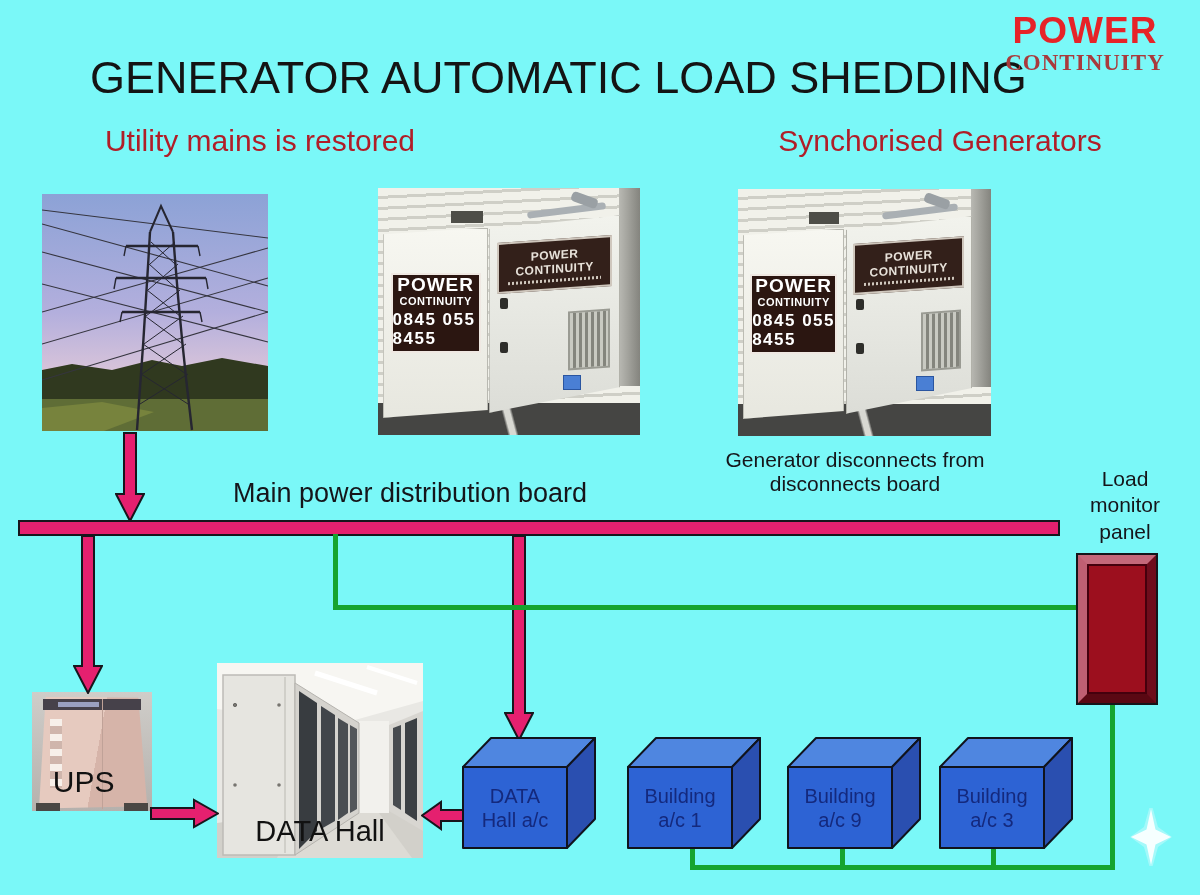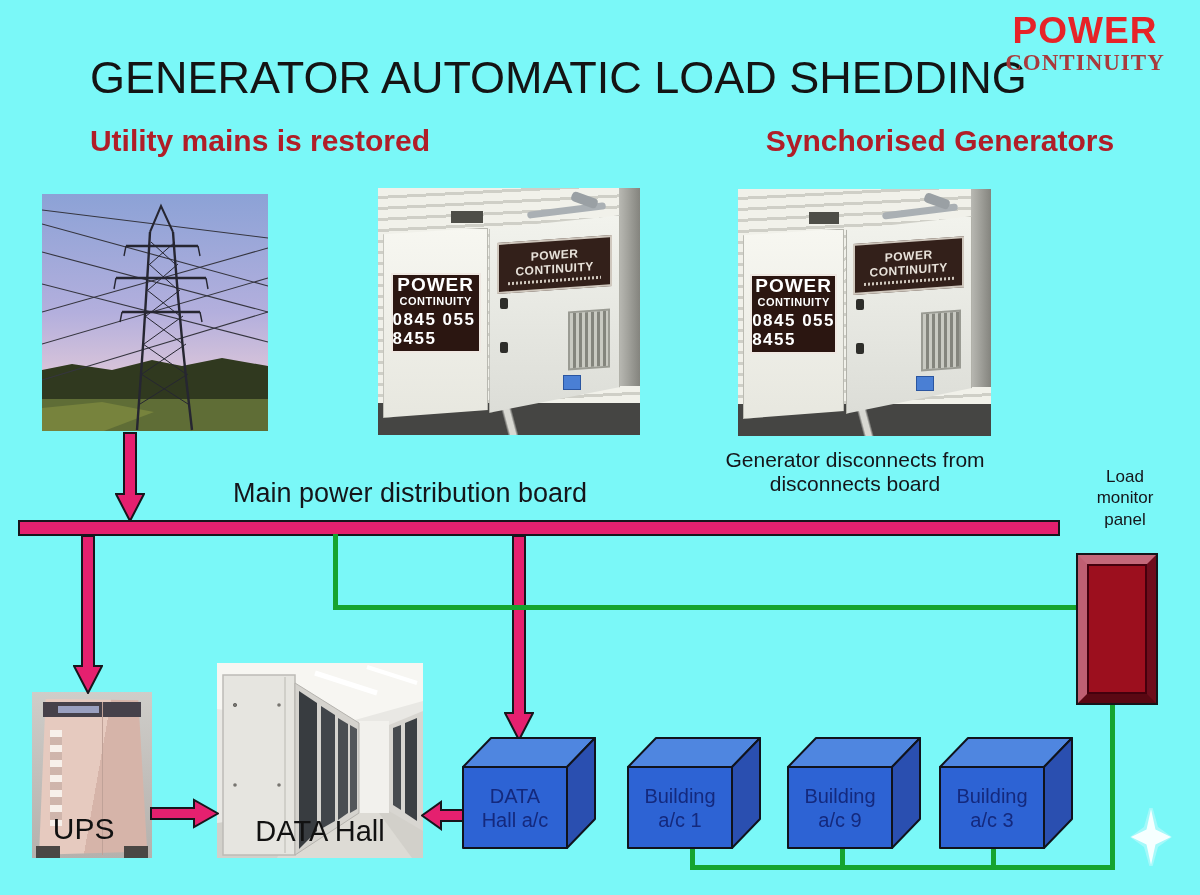--- a/index.html
+++ b/index.html
@@ -10,29 +10,29 @@
   }
   .abs{position:absolute;}
 
   
   .title{left:90px;top:52px;width:840px;text-align:left;
     font-size:45px;color:#141414;letter-spacing:0px;white-space:nowrap;}
   .logo{left:995px;top:12px;width:180px;text-align:center;line-height:1.05;}
   .logo-power{font-size:37px;font-weight:900;color:#e62328;letter-spacing:1px;}
   .logo-cont{font-size:23px;font-weight:bold;color:#a93a3c;
     font-family:"Liberation Serif", serif;letter-spacing:1px;}
-  .subhead{font-size:30px;font-weight:bold;color:#b01e28;white-space:nowrap;}
+  .subhead{font-size:30px;font-weight:normal;color:#b01e28;white-space:nowrap;}
   .subhead.left{left:55px;top:124px;width:410px;text-align:center;}
   .subhead.right{left:733px;top:124px;width:414px;text-align:center;}
 
   
   .lbl{color:#15151a;text-align:center;}
   .lbl-mainboard{left:210px;top:478px;width:400px;font-size:27px;white-space:nowrap;}
   .lbl-disconnect{left:655px;top:448px;width:400px;font-size:21px;line-height:1.15;}
-  .lbl-loadmon{left:1080px;top:466px;width:90px;font-size:17px;line-height:1.26;text-align:center;}
+  .lbl-loadmon{left:1080px;top:466px;width:90px;font-size:21px;line-height:1.26;text-align:center;}
 
   
   .bus{left:18px;top:520px;width:1042px;height:16px;background:#e5206f;
     border:2px solid #16161c;box-sizing:border-box;}
   .arrow-svg{display:block;}
 
   
   .wire{background:#16a42f;}
 
   
@@ -90,21 +90,21 @@
   .gen-sticker{position:absolute;left:56%;top:81%;width:16px;height:13px;
     background:#4a7fd4;border:1px solid #2a55a0;}
   .gen-exhaust{position:absolute;left:57%;top:3%;width:30%;height:10%;}
   .gen-exhaust:before{content:"";position:absolute;left:0;top:45%;width:100%;height:28%;
     background:#aab0b4;border-radius:4px;transform:rotate(-7deg);}
   .gen-exhaust:after{content:"";position:absolute;left:55%;top:0;width:34%;height:40%;
     background:#9aa0a4;border-radius:4px;transform:rotate(20deg);}
   .gen-topblock{position:absolute;left:28%;top:9.5%;width:12%;height:4.5%;background:#4e4e48;}
 
   
-  .ups{left:32px;top:692px;width:120px;height:166px;overflow:hidden;
+  .ups{left:32px;top:692px;width:120px;height:119px;overflow:hidden;
     background:linear-gradient(180deg,#cfcdc9,#b5b1ad);}
   .ups-body{position:absolute;left:4%;top:4%;width:92%;height:94%;
     background:linear-gradient(100deg,#e6cabf 0 54%,#d6b4a9 54%);
     clip-path:polygon(8% 0,92% 1%,100% 98%,2% 100%);}
   .ups-top{position:absolute;left:9%;top:6%;width:82%;height:9%;background:#46414a;}
   .ups-top:after{content:"";position:absolute;left:15%;top:25%;width:42%;height:50%;
     background:#9aa0c0;}
   .ups-vents{position:absolute;left:15%;top:23%;width:10%;height:58%;
     background:repeating-linear-gradient(180deg,#f7f0ea 0 7px,rgba(0,0,0,0.10) 7px 15px);}
   .ups-seam{position:absolute;left:58%;top:6%;width:1px;height:92%;background:#c0a298;}

